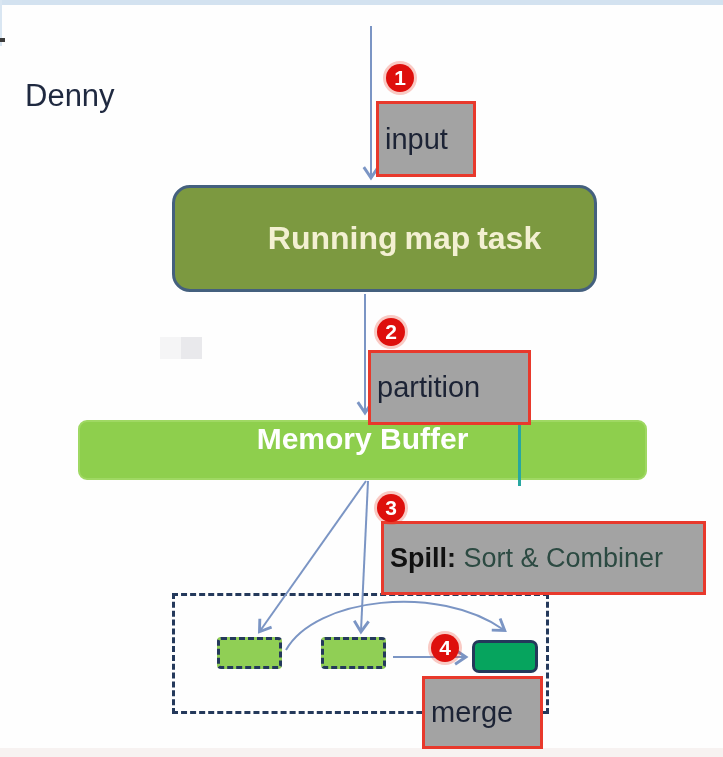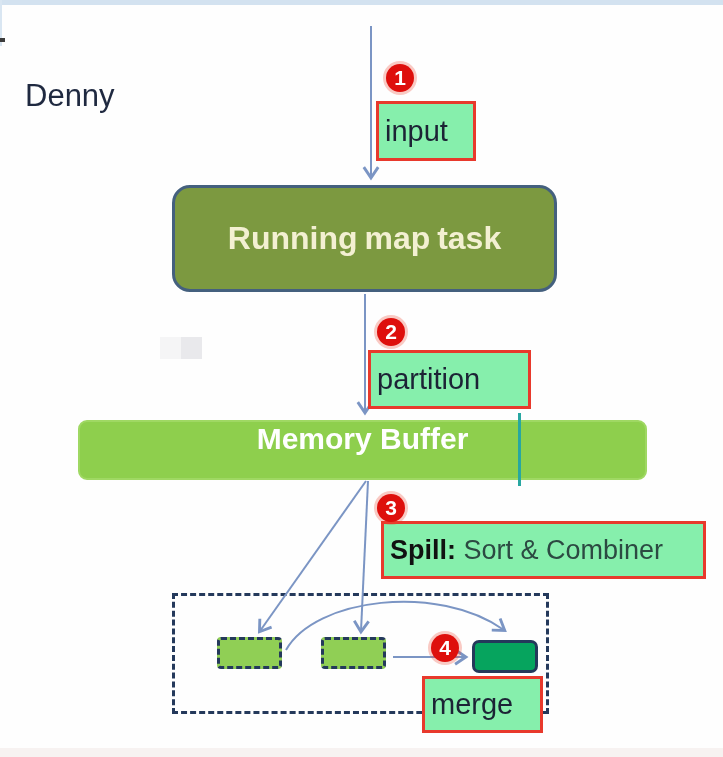--- a/index.html
+++ b/index.html
@@ -14,21 +14,21 @@
   .left-dash{left:0;top:38px;width:5px;height:4px;background:#3c3c3c;}
   .bottom-strip{left:0;top:748px;width:723px;height:9px;background:#f7f2f1;}
   
   .author{left:25px;top:58px;font-size:31px;color:#1f2940;z-index:2;margin-top:20px;}
   
   svg.arrows{left:0;top:0;width:723px;height:757px;z-index:3;pointer-events:none;}
   
   .map-task{
     left:172px;top:185px;width:379px;height:101px;background:#7c9940;
     border:3px solid #44607e;border-radius:18px;display:flex;
-    align-items:center;justify-content:center;z-index:2;
+    align-items:center;justify-content:center;z-index:2;padding-left:40px;
   }
   .map-task span{font-size:32px;font-weight:bold;color:#f3f0d2;letter-spacing:0;word-spacing:-2px;}
   
   .smudge{left:160px;top:337px;width:42px;height:22px;display:flex;z-index:1;}
   .smudge .a{width:21px;height:22px;background:#f5f5f6;}
   .smudge .b{width:21px;height:22px;background:#e9e9ec;}
   
   .buffer{
     left:78px;top:420px;width:565px;height:56px;background:#8ecf4d;
     border:2px solid #9fd863;border-radius:9px;display:flex;
@@ -39,22 +39,22 @@
   
   .badge{
     width:28px;height:28px;border-radius:50%;background:#de0f0c;color:#fff;
     font-size:21px;font-weight:bold;display:flex;align-items:center;justify-content:center;
     box-shadow:0 0 0 3px rgba(238,70,45,.28);z-index:5;
   }
   .b1{left:386px;top:64px;} .b2{left:377px;top:318px;}
   .b3{left:377px;top:494px;} .b4{left:431px;top:634px;}
   
   .rlabel{
-    border:3px solid #e8392c;background:#86efac;display:flex;align-items:center;
-    padding:8px 6px;color:#1c2335;z-index:4;white-space:nowrap;
+    border:3px solid #e8392c;background:#a3a3a3;display:flex;align-items:center;
+    padding:16px 6px;color:#1c2335;z-index:4;white-space:nowrap;
   }
   .lbl-input{left:376px;top:101px;width:82px;height:38px;font-size:29px;}
   .lbl-partition{left:368px;top:350px;width:145px;height:37px;font-size:29px;}
   .lbl-spill{left:381px;top:521px;width:307px;height:36px;font-size:27px;}
   .lbl-spill .bold{font-weight:bold;color:#111111;}
   .lbl-spill .rest{color:#2c4a42;white-space:pre;}
   .lbl-merge{left:406px;top:676px;width:103px;height:35px;font-size:29px;margin-left:16px;}
   
   .spill-container{
     left:172px;top:593px;width:371px;height:115px;

